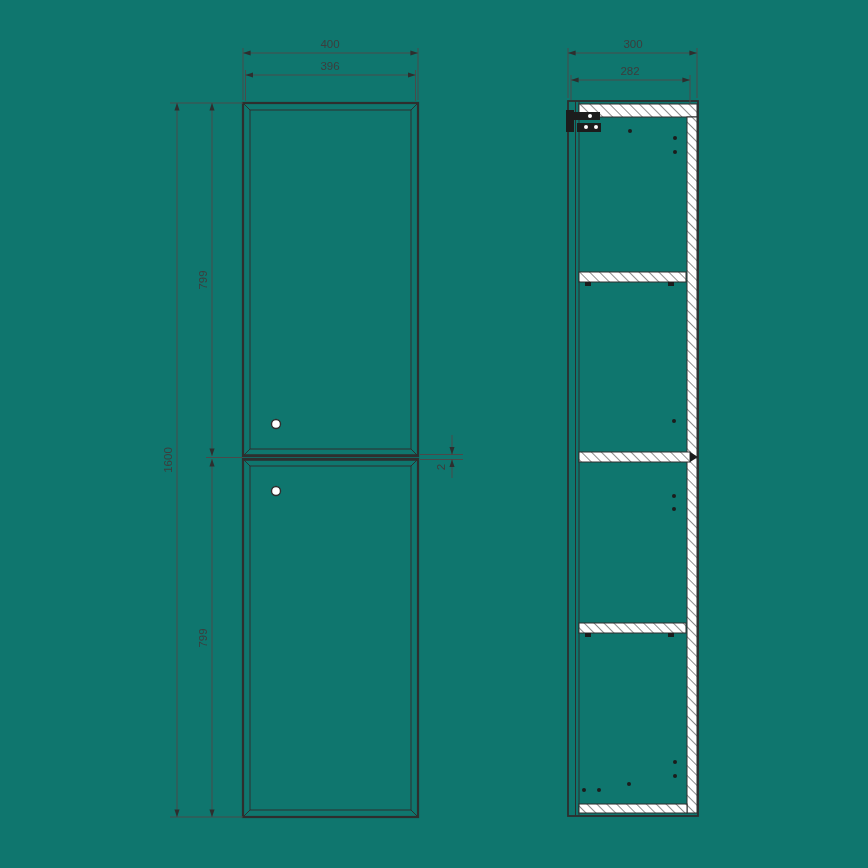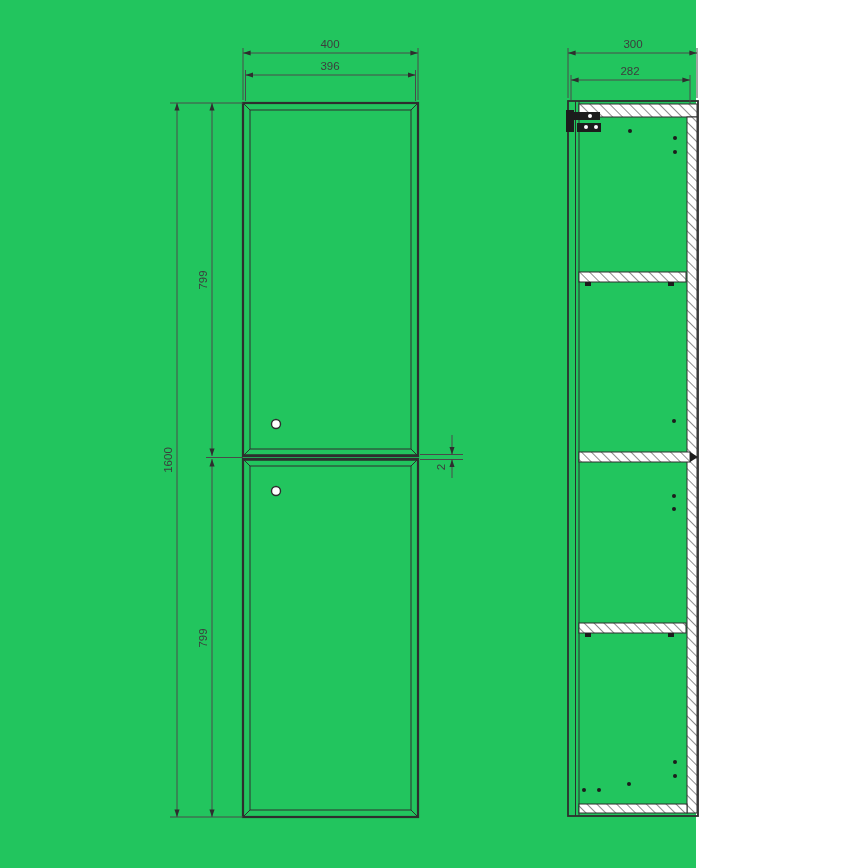--- a/index.html
+++ b/index.html
@@ -6,23 +6,23 @@
     margin: 0;
     padding: 0;
     background: #ffffff;
     width: 868px;
     height: 868px;
     overflow: hidden;
     font-family: "Liberation Sans", sans-serif;
   }
   .canvas {
     position: relative;
-    width: 696px;
+    width: 868px;
     height: 868px;
-    background: #22c55e;
+    background: #0f766e;
   }
   svg { display: block; }
   .dim-text {
     font-family: "Liberation Sans", sans-serif;
     font-size: 11.5px;
     fill: #3d3d3d;
   }
   .obj  { stroke: #2e2e2e; fill: none; }
   .thin { stroke: #2e2e2e; stroke-width: 1; fill: none; }
   .dim  { stroke: #4a4a4a; stroke-width: 1; fill: none; }

